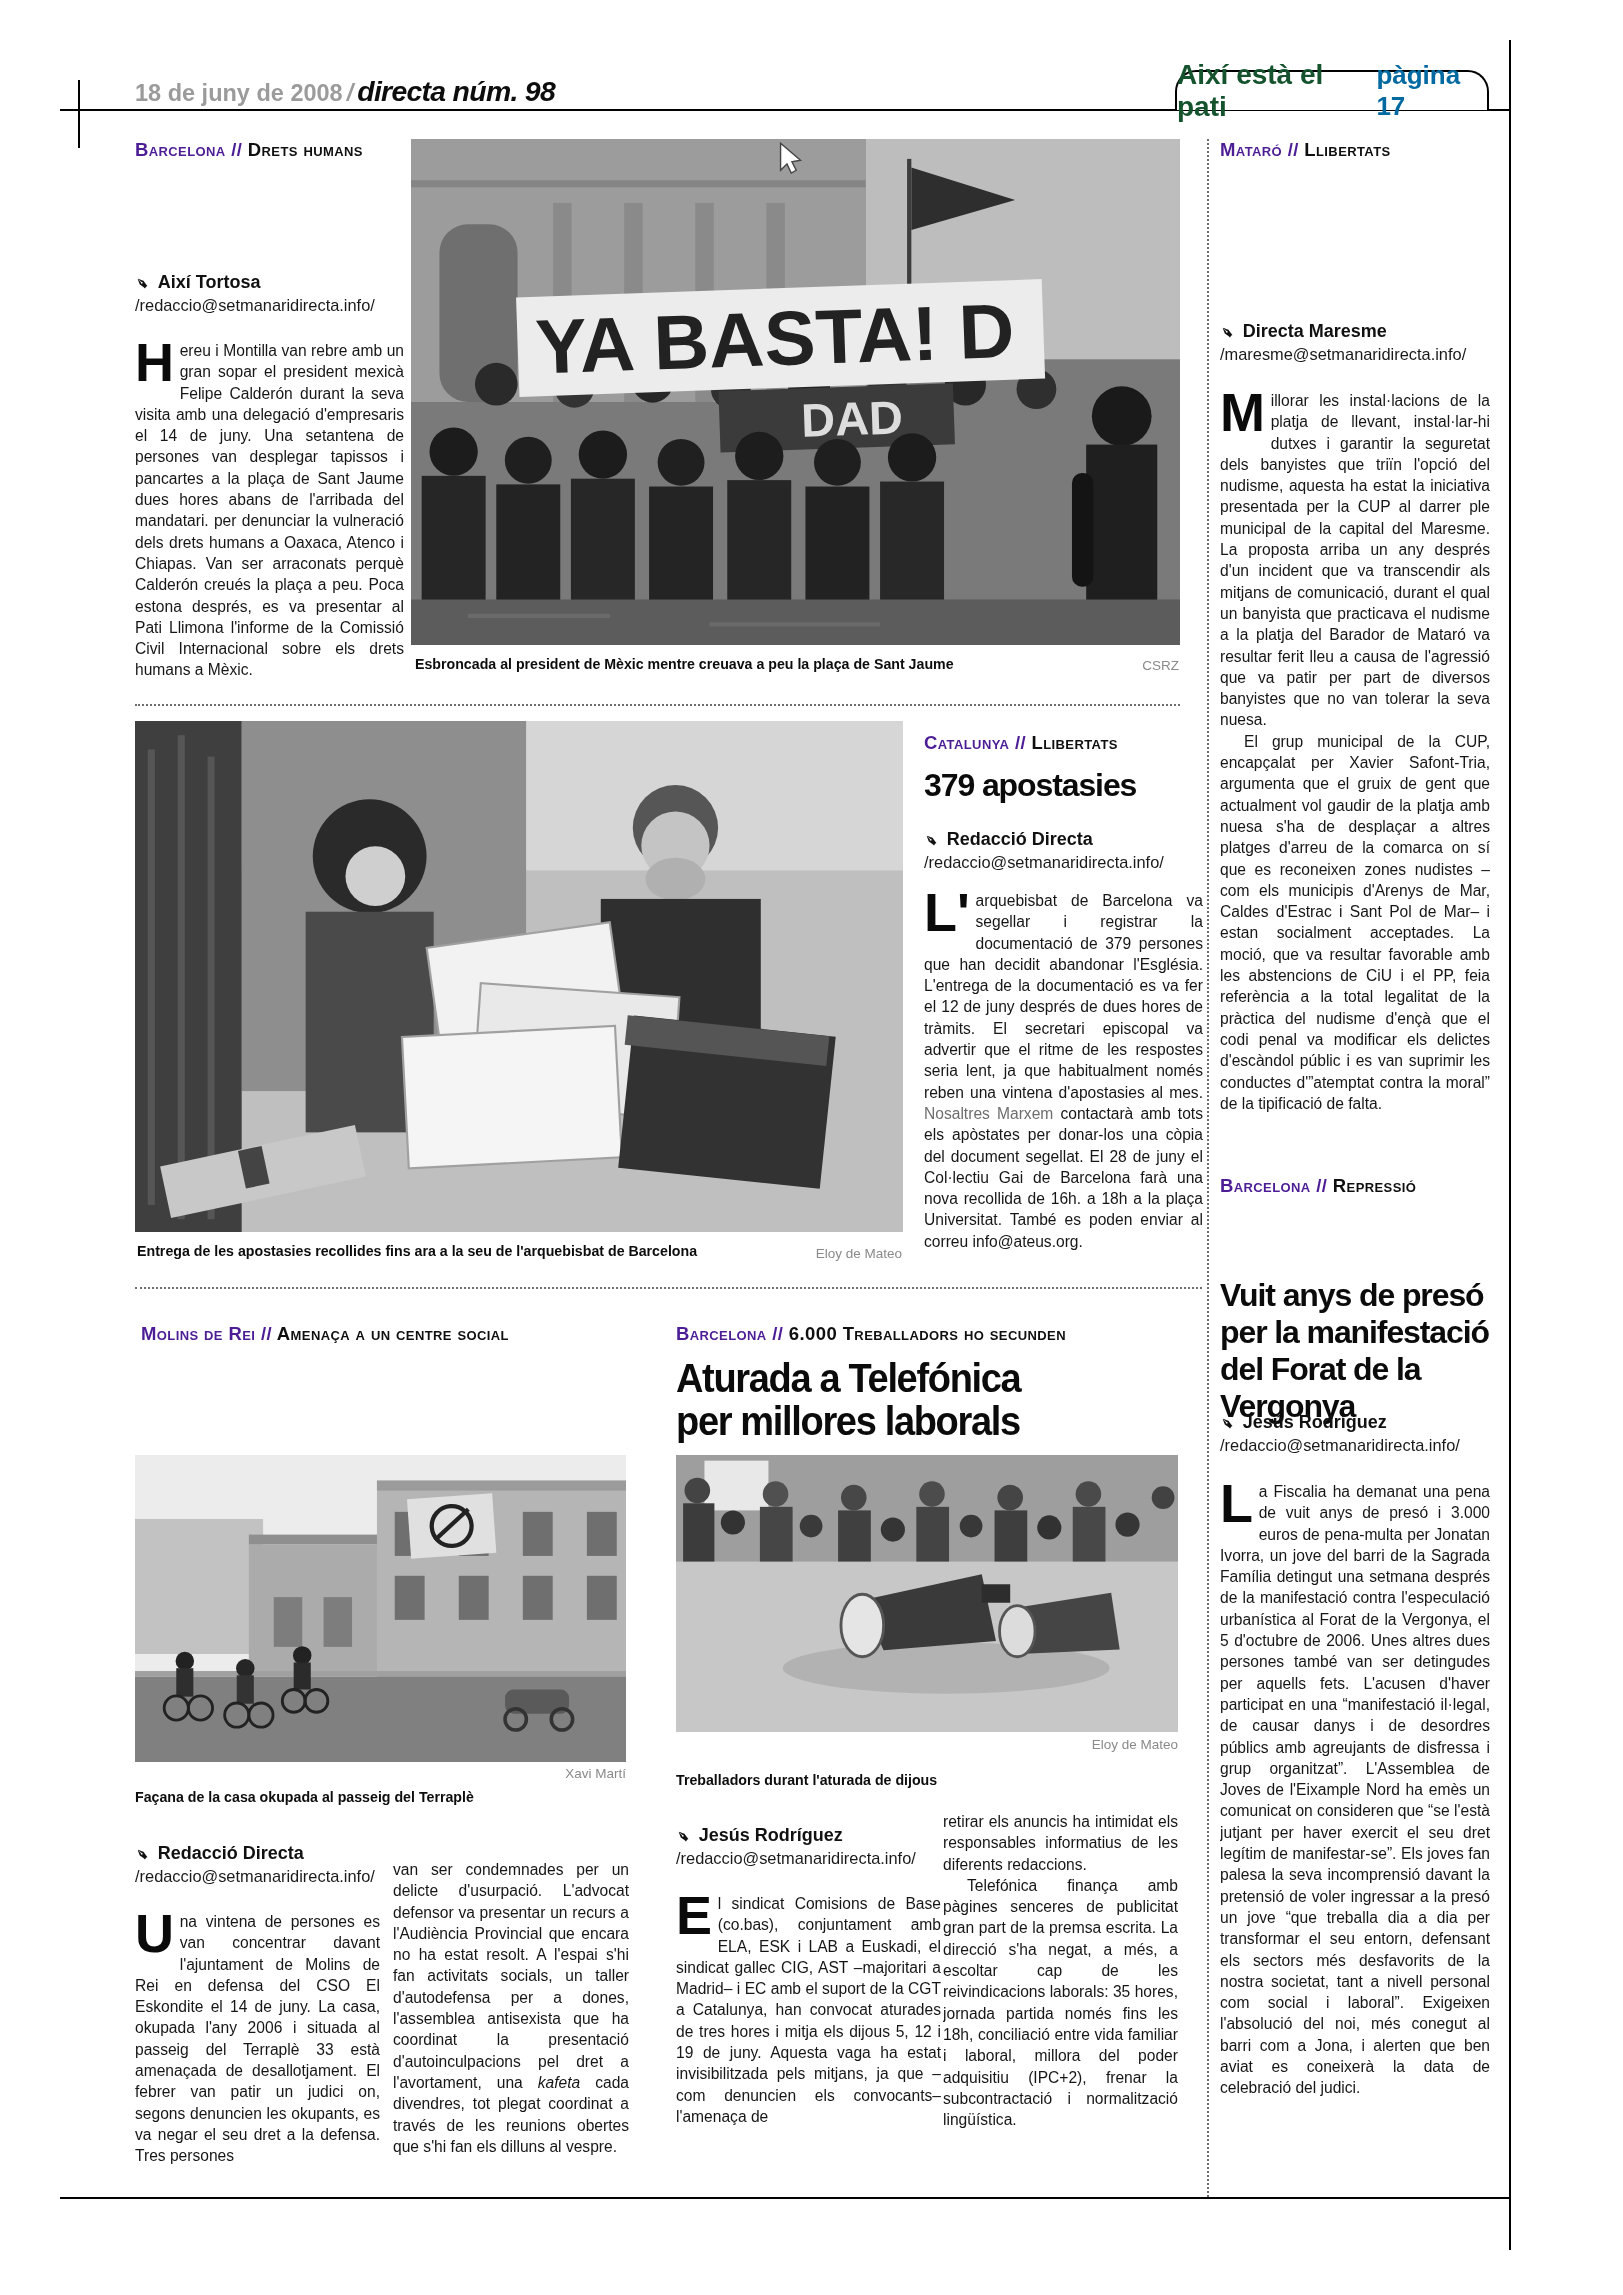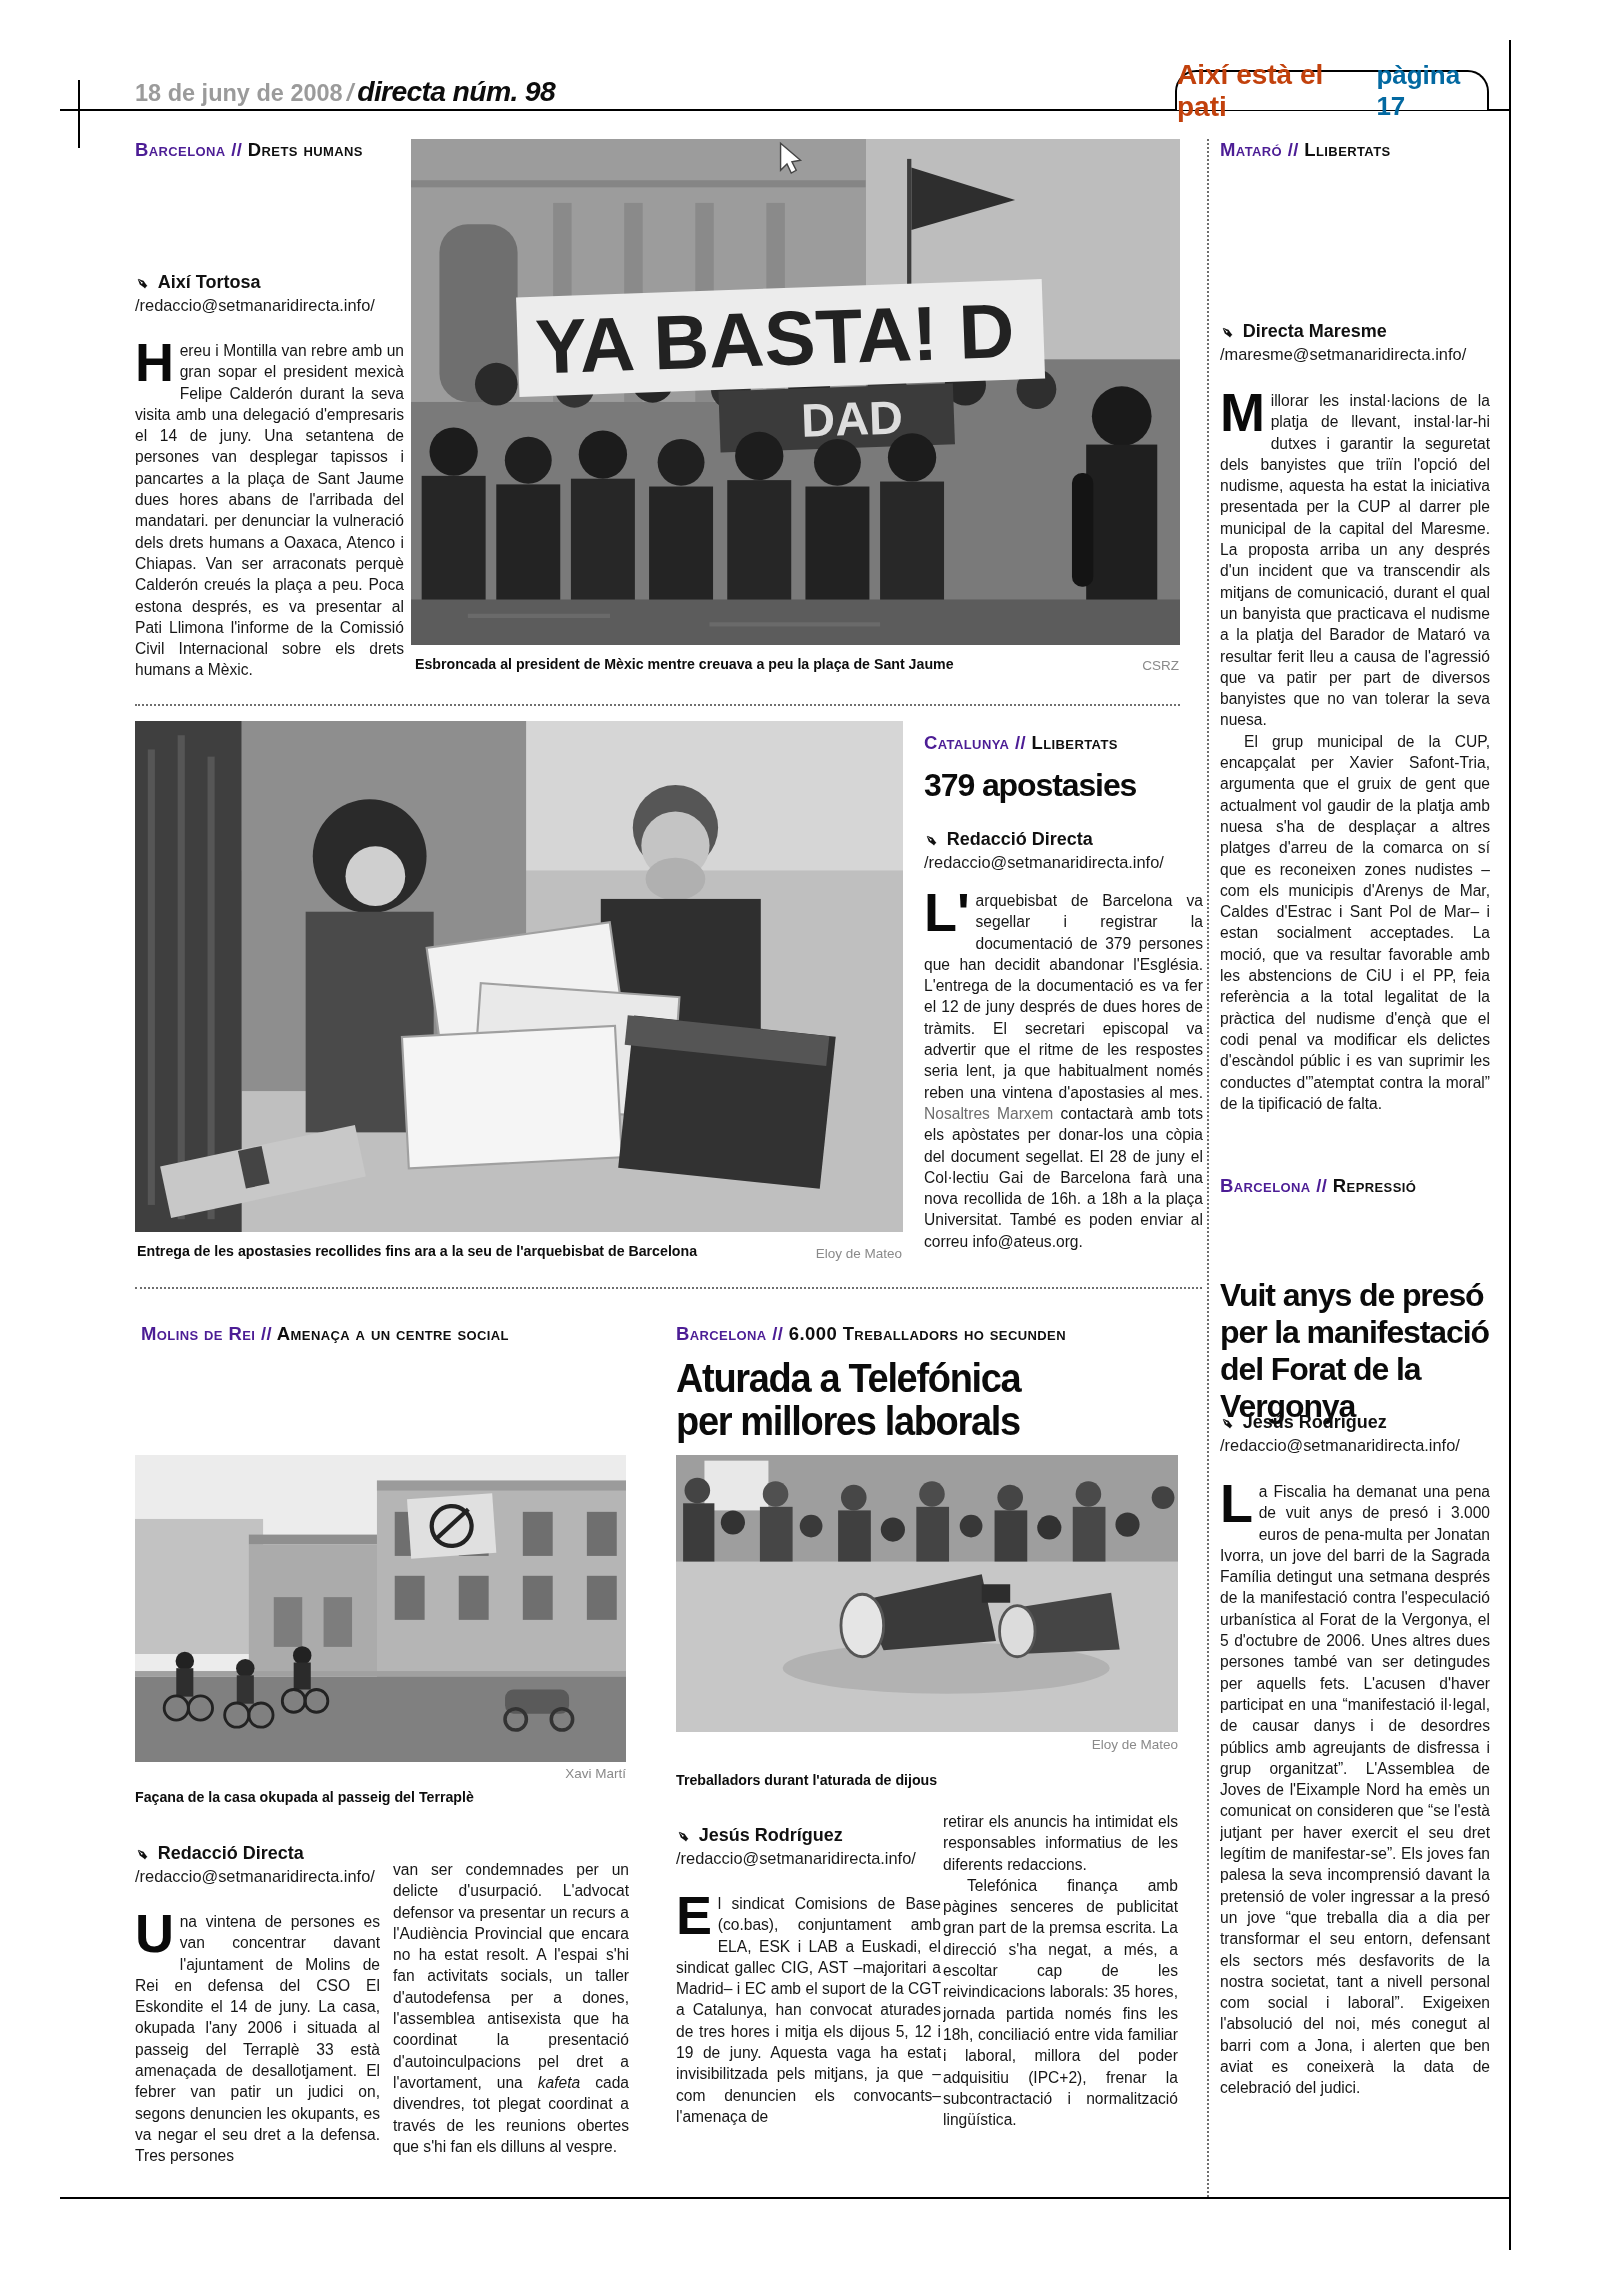--- a/index.html
+++ b/index.html
@@ -7,21 +7,21 @@
         font-family:"Liberation Sans","DejaVu Sans",sans-serif;color:#111;}
   .abs{position:absolute;}
   .rule{background:#000;}
   .hdot{border-top:2.1px dotted #6e6e6e;height:0;}
   .vdot{border-left:2.1px dotted #6e6e6e;width:0;}
 
   .hdate{font-size:23.5px;font-weight:bold;color:#9b9b9b;}
   .masthead{font-size:28.4px;font-weight:bold;font-style:italic;letter-spacing:-0.7px;color:#0d0d0d;}
   .tab{border:2.8px solid #000;border-bottom:none;border-radius:21.3px 21.3px 0 0;background:#fff;
        display:flex;align-items:center;justify-content:center;gap:11.4px;}
-  .tab-title{font-size:28px;font-weight:bold;color:#c2410c;}
+  .tab-title{font-size:28px;font-weight:bold;color:#14532d;}
   .tab-page{font-size:26px;font-weight:bold;color:#0369a1;}
 
   .kicker{font-variant:small-caps;font-weight:bold;font-size:18.5px;letter-spacing:0.4px;white-space:nowrap;}
   .kicker .loc,.kicker .sep{color:#4c1d95;}
   .kicker .topic{color:#0f0f0f;}
 
   .headline{font-weight:bold;font-size:32px;line-height:37px;letter-spacing:-1.1px;color:#0b0b0b;}
   .headline-cond{font-weight:bold;font-size:40px;line-height:43px;letter-spacing:-1.4px;color:#0b0b0b;
                  transform:scaleX(.95);transform-origin:0 0;white-space:nowrap;}
 

